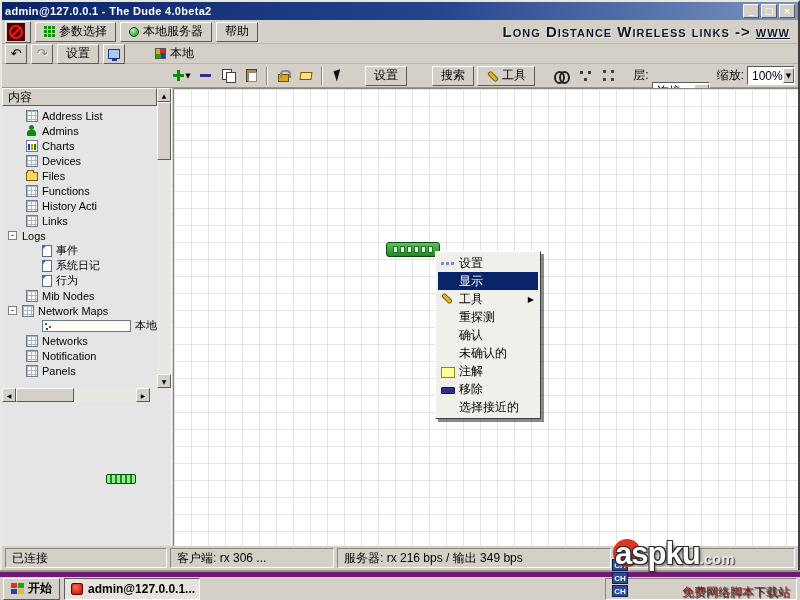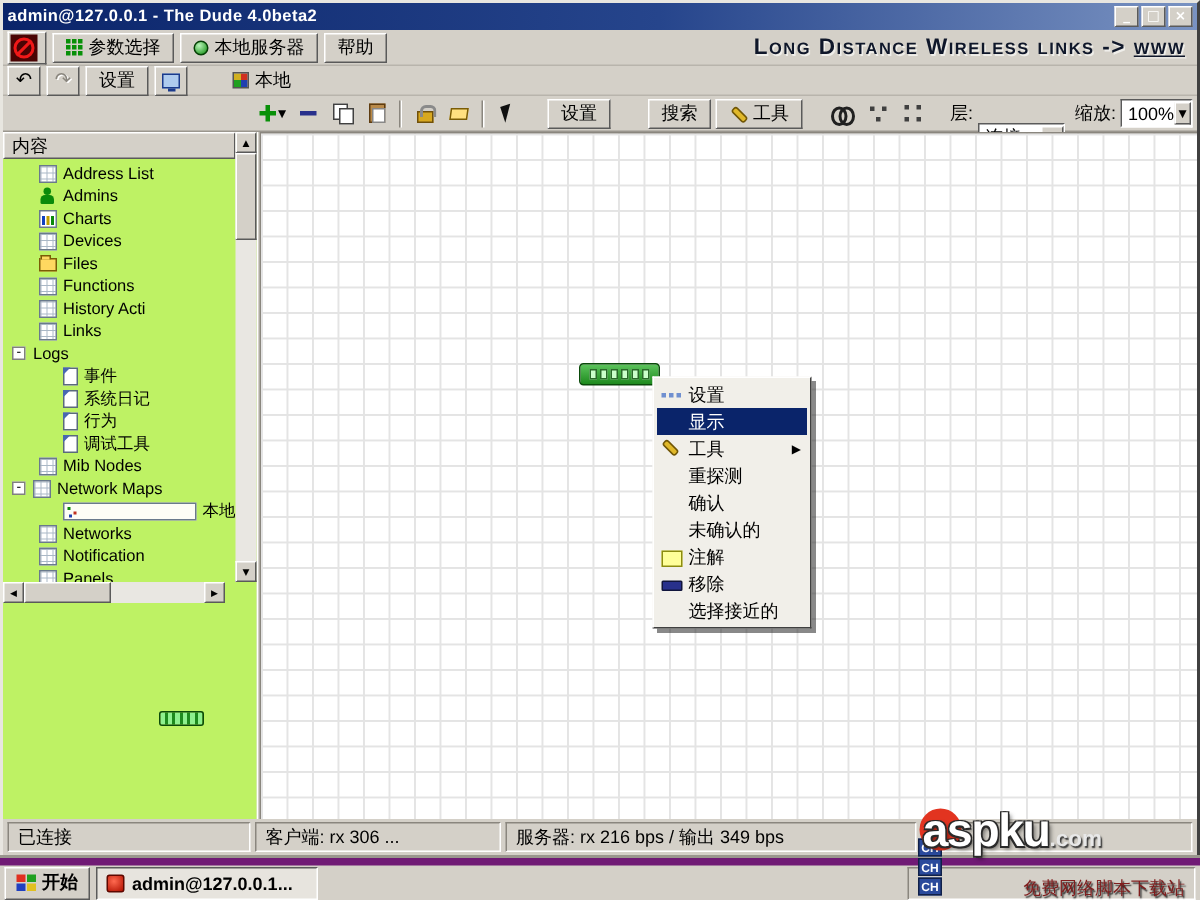--- a/index.html
+++ b/index.html
@@ -90,21 +90,21 @@
   .dd { height:19px; background:#fff; border:1px solid; border-color:#5a5a5a #fff #fff #5a5a5a;
         display:inline-flex; align-items:center; padding-left:4px; font-size:12px; }
   .dd .dd-arrow { width:15px; height:15px; margin-left:auto; background:#d4d0c8; border:1px solid;
         border-color:#fff #5a5a5a #5a5a5a #fff; font-size:7px; display:flex; align-items:center;
         justify-content:center; font-family:"DejaVu Sans",sans-serif; }
   .dd-layer { width:58px;margin-top:32px; } .dd-zoom { width:48px; }
   .tb-label { font-size:12px; margin-left:4px; white-space:nowrap; }
 
   
   .main { display:flex; height:458px; }
-  .sidebar { width:169px; position:relative; background:#bef264; flex:none; }
+  .sidebar { width:169px; position:relative; background:#e5e5e5; flex:none; }
   .sidebar-header { height:18px; margin-right:14px; background:#d4d0c8; border:1px solid;
                     border-color:#fff #5a5a5a #5a5a5a #fff; font-size:12px; display:flex; align-items:center; padding:0 5px; }
   .tree { height:282px; overflow:hidden; padding-top:2px; margin-right:14px; }
   .tree-row { height:15px; display:flex; align-items:center; white-space:nowrap; }
   .tree-row.lvl0 { padding-left:6px; } .tree-row.lvl1 { padding-left:24px; } .tree-row.lvl2 { padding-left:40px; }
   .expander { width:9px; height:9px; flex:none; background:#fff; border:1px solid #808080; font-size:9px;
               line-height:7px; text-align:center; margin-right:5px; font-family:"DejaVu Sans Mono",monospace; }
   .tlabel { font-size:11px; overflow:hidden; }
   .ticon { width:12px; height:12px; margin-right:4px; flex:none; position:relative; }
   .ticon.table { background:#fff; border:1px solid #6a7a8c;
@@ -169,21 +169,21 @@
   
   .taskbar { position:absolute; left:0; bottom:0; width:800px; height:28px; background:#d4d0c8;
              border-top:5px solid #701a75; box-shadow:0 -2px 0 #9a968e; display:flex; align-items:center; padding:2px 3px; gap:4px; }
   .start-btn { height:22px; display:inline-flex; align-items:center; gap:4px; padding:1px 7px; font-weight:bold;
                background:#d4d0c8; border:1px solid; border-color:#fff #5a5a5a #5a5a5a #fff; font-size:12px; }
   .win-flag { width:13px; height:11px; background-image:
       linear-gradient(#e03020,#e03020),linear-gradient(#20a020,#20a020),
       linear-gradient(#2040c0,#2040c0),linear-gradient(#e0c020,#e0c020);
       background-size:6px 5px; background-repeat:no-repeat;
       background-position:0 0,7px 0,0 6px,7px 6px; }
-  .task-btn { height:22px; width:148px; display:inline-flex; align-items:center; gap:5px; padding:1px 6px;
+  .task-btn { height:22px; width:136px; display:inline-flex; align-items:center; gap:5px; padding:1px 6px;
               background:#e7e4de; border:1px solid; border-color:#5a5a5a #fff #fff #5a5a5a; font-size:12px;
               font-weight:bold; white-space:nowrap; overflow:hidden; }
   .dude-icon { width:12px; height:12px; flex:none; background:radial-gradient(circle at 40% 35%,#ff6a50,#b01000);
                border:1px solid #5e0800; border-radius:2px; }
   .tray { margin-left:auto; height:22px; min-width:192px; border:1px solid; border-color:#8a867e #fff #fff #8a867e;
           display:flex; align-items:center; justify-content:flex-end; padding:0 6px; position:relative; }
 
   .lang-stack { position:absolute; left:612px; top:559px; display:flex; flex-direction:column; gap:1px; z-index:30; }
   .ch-badge { width:16px; height:12px; background:#2a4a9c; color:#fff; font-size:8px; font-weight:bold;
               display:flex; align-items:center; justify-content:center; border:1px solid #102048; }
@@ -350,24 +350,20 @@
               <span class="ticon page"></span>
               <span class="tlabel">事件</span>
             </div>
             <div class="tree-row lvl2">
               <span class="ticon page"></span>
               <span class="tlabel">系统日记</span>
             </div>
             <div class="tree-row lvl2">
               <span class="ticon page"></span>
               <span class="tlabel">行为</span>
-            </div>
-            <div class="tree-row lvl2">
-              <span class="ticon page"></span>
-              <span class="tlabel">调试工具</span>
             </div>
             <div class="tree-row lvl1">
               <span class="ticon table"></span>
               <span class="tlabel">Mib Nodes</span>
             </div>
             <div class="tree-row lvl0">
               <span class="expander">-</span>
               <span class="ticon table"></span>
               <span class="tlabel">Network Maps</span>
             </div>

